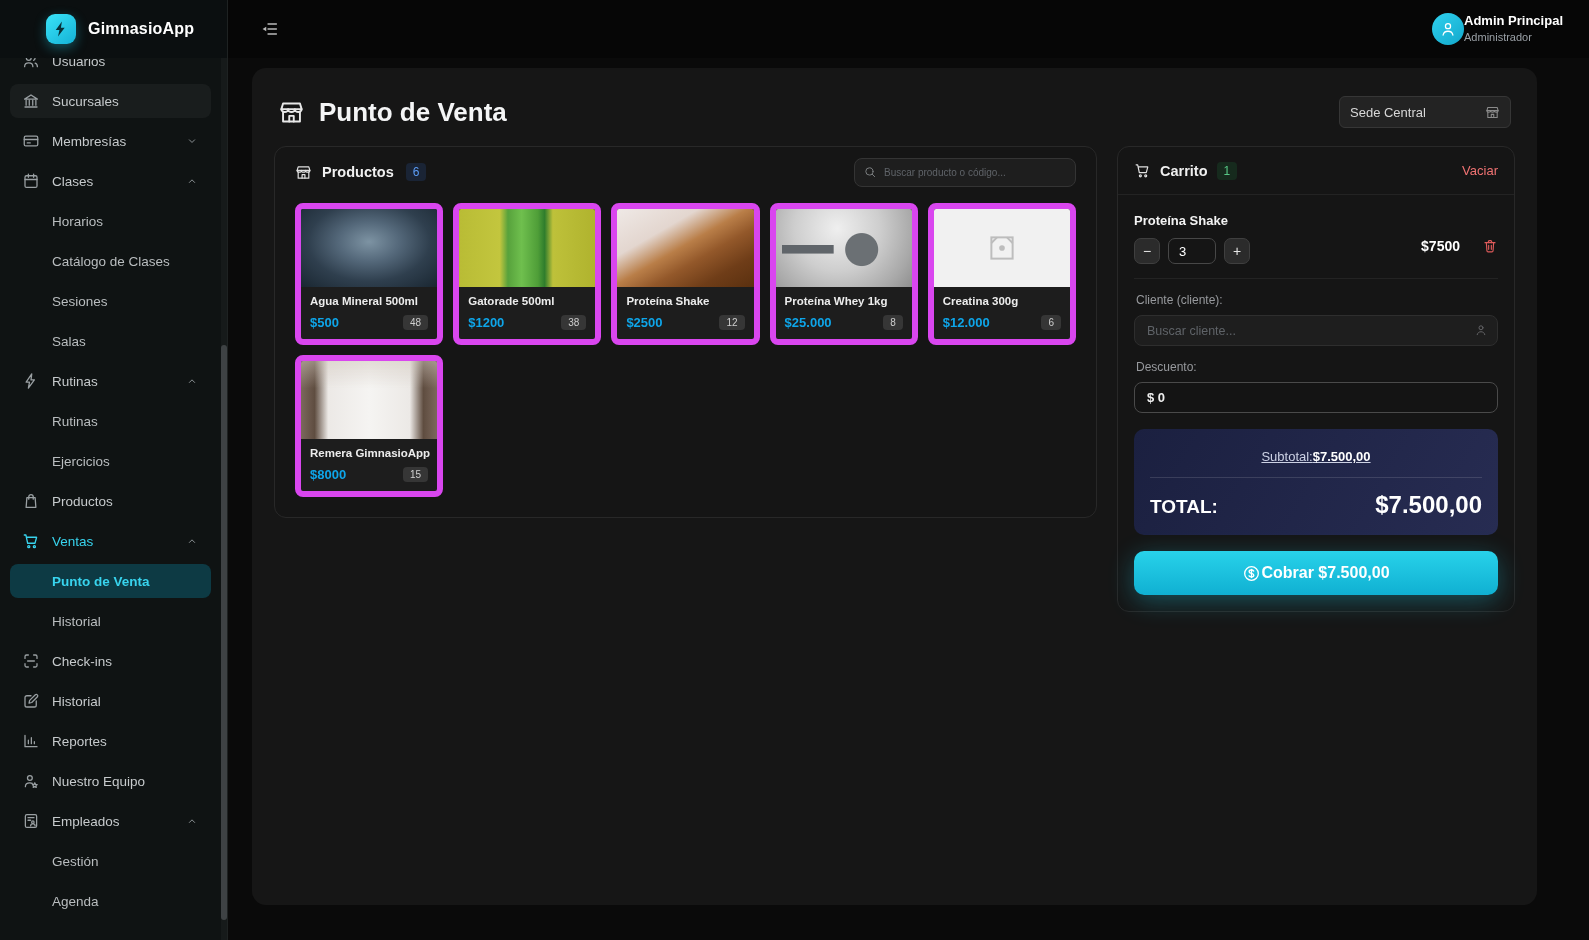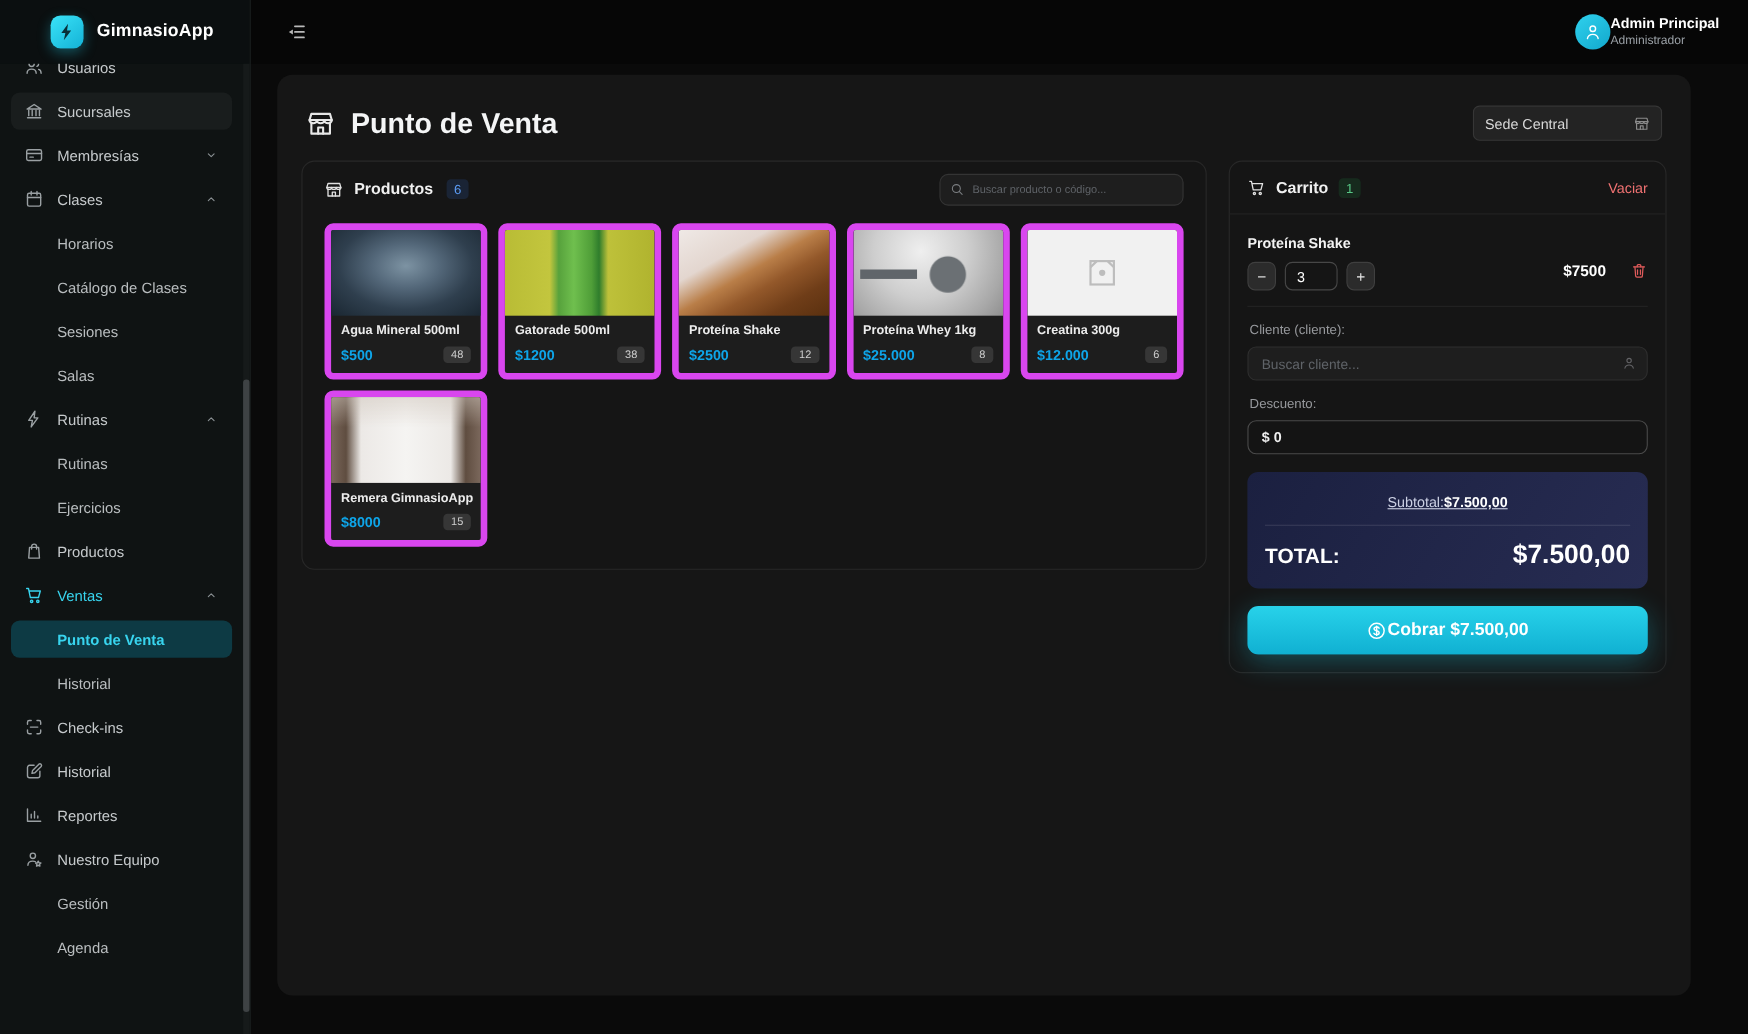--- a/index.html
+++ b/index.html
@@ -272,20 +272,36 @@
       <div class="nav-item">
         <span class="nicon">
           <svg viewBox="0 0 24 24" fill="none" stroke="currentColor" stroke-width="1.7" stroke-linecap="round" stroke-linejoin="round">
             <circle cx="10.5" cy="8" r="3.2"></circle>
             <path d="M4.5 19.5c0-3 2.5-5 6-5 1.2 0 2.3.2 3.2.7"></path>
             <path d="m17 14.5 1 2 2.2.3-1.6 1.5.4 2.2-2-1-2 1 .4-2.2-1.6-1.5 2.2-.3z"></path>
           </svg>
         </span>
         <span class="nlabel">Nuestro Equipo</span>
       </div>
+      <div class="nav-item">
+        <span class="nicon">
+          <svg viewBox="0 0 24 24" fill="none" stroke="currentColor" stroke-width="1.7" stroke-linecap="round" stroke-linejoin="round">
+            <rect x="4.5" y="3.5" width="15" height="17" rx="2"></rect>
+            <path d="M8 7.5h8M8 11h3.5"></path>
+            <circle cx="14.5" cy="13.5" r="1.6"></circle>
+            <path d="M11.5 18.5c0-1.6 1.3-2.6 3-2.6s3 1 3 2.6"></path>
+          </svg>
+        </span>
+        <span class="nlabel">Empleados</span>
+        <span class="chev">
+          <svg viewBox="0 0 24 24" fill="none" stroke="currentColor" stroke-width="1.7" stroke-linecap="round" stroke-linejoin="round">
+            <path d="m7.5 14.5 4.5-4.5 4.5 4.5"></path>
+          </svg>
+        </span>
+      </div>
       <div class="nav-item sub">
         <span class="nlabel">Gestión</span>
       </div>
       <div class="nav-item sub">
         <span class="nlabel">Agenda</span>
       </div>
     </nav>
   <div class="sb-track"></div>
   <div class="sb-thumb"></div>
 </aside>

